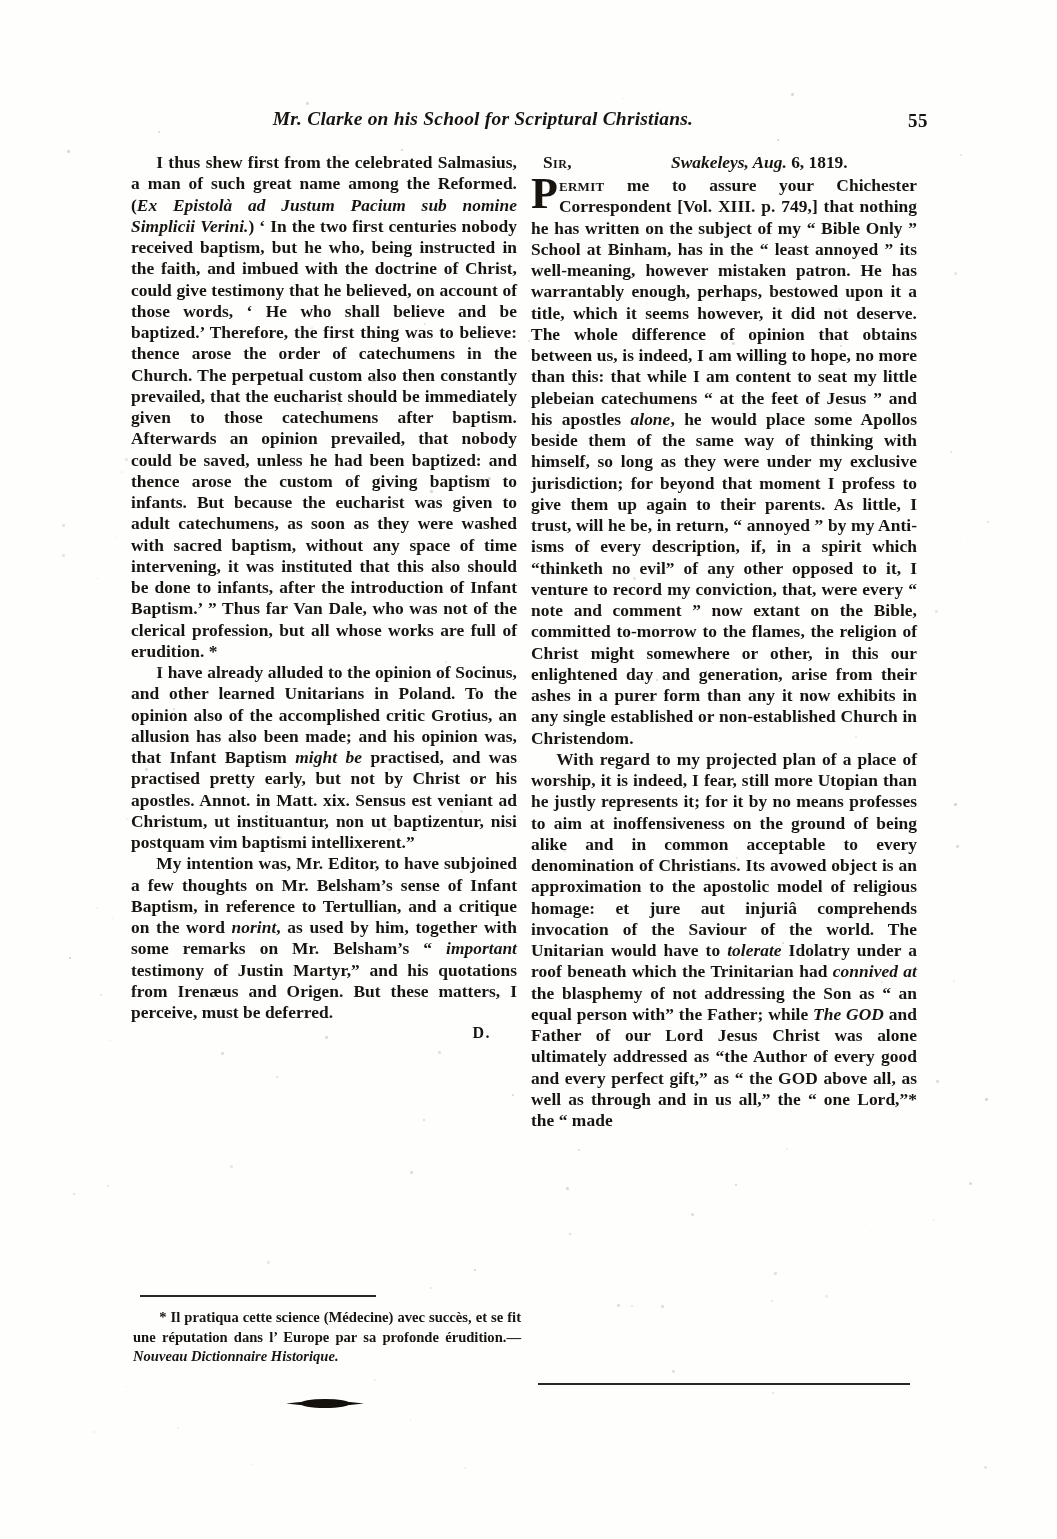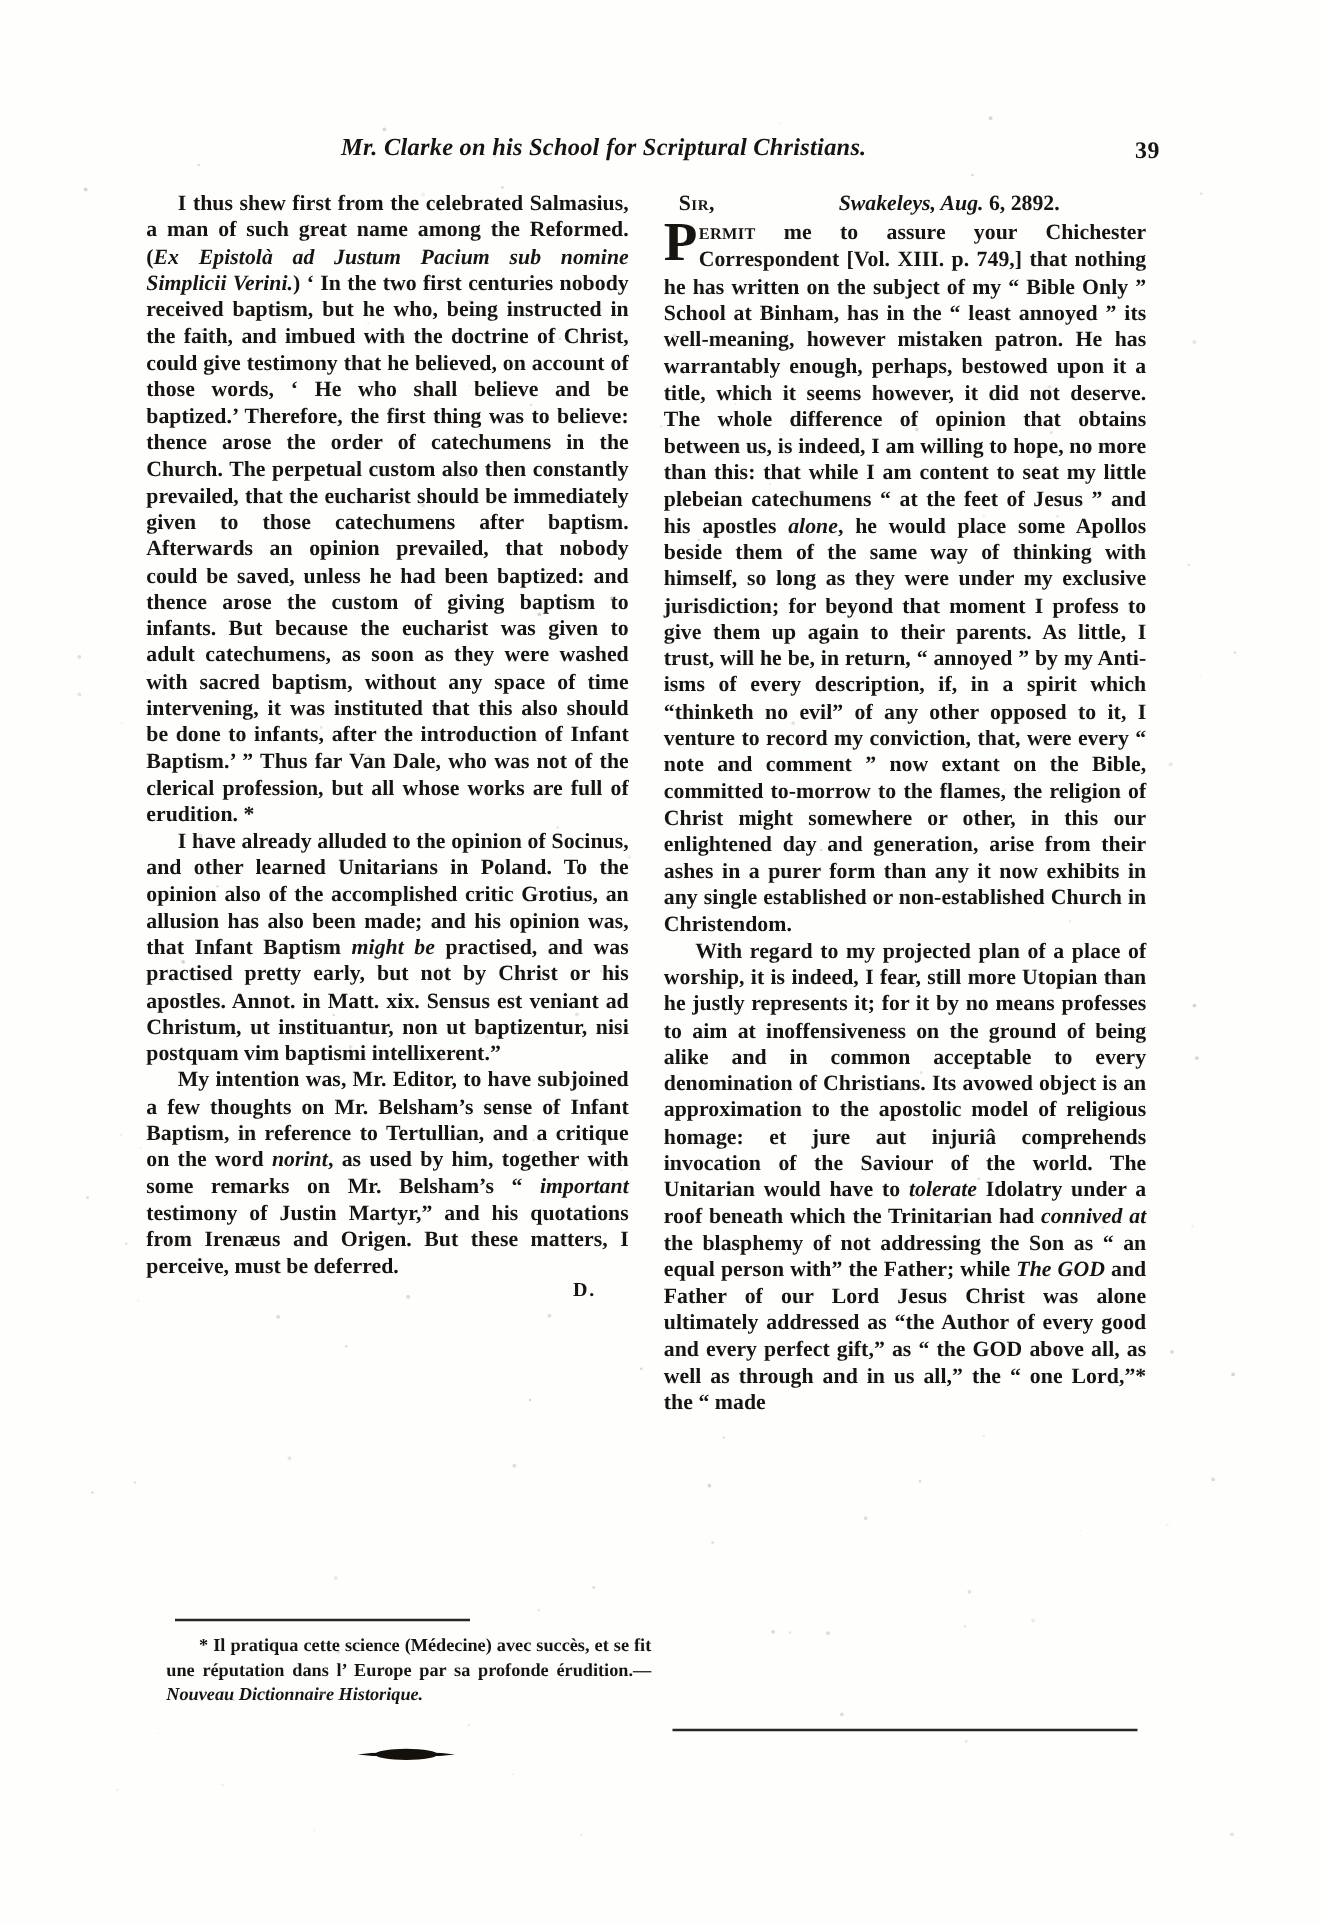--- a/index.html
+++ b/index.html
@@ -52,21 +52,21 @@
     font-weight: bold;
     letter-spacing: 0.5px;
   }
 
   
   .col {
     position: absolute;
     top: 152px;
     width: 386px;
   }
-  .col-left  { left: 117px; }
+  .col-left  { left: 131px; }
   .col-right { left: 531px; }
 
   .body-text {
     font-size: 17.4px;
     line-height: 21.25px;
     text-align: justify;
     text-justify: inter-word;
     letter-spacing: 0.05px;
     font-weight: 600;
   }
@@ -207,21 +207,21 @@
     opacity: 0.5;
   }
 </style>
 </head>
 <body>
 
 <div class="page">
 
   <div class="runhead">
     <div class="runhead-title">Mr. Clarke on his School for Scriptural Christians.</div>
-    <div class="runhead-folio">39</div>
+    <div class="runhead-folio">55</div>
   </div>
 
   <div class="col col-left">
     <div class="body-text" id="left-body">
         <p><span>I thus shew first from the celebrated Salmasius, a man of such great name among the Reformed. (</span><span class="it">Ex Epistolà ad Justum Pacium sub nomine Simplicii Verini.</span><span>) ‘ In the two first centuries nobody received baptism, but he who, being instructed in the faith, and imbued with the doctrine of Christ, could give testimony that he believed, on account of those words, ‘ He who shall believe and be baptized.’ Therefore, the first thing was to believe: thence arose the order of catechumens in the Church. The perpetual custom also then constantly prevailed, that the eucharist should be immediately given to those catechumens after baptism. Afterwards an opinion prevailed, that nobody could be saved, unless he had been baptized: and thence arose the custom of giving baptism to infants. But because the eucharist was given to adult catechumens, as soon as they were washed with sacred baptism, without any space of time intervening, it was instituted that this also should be done to infants, after the introduction of Infant Baptism.’ ” Thus far Van Dale, who was not of the clerical profession, but all whose works are full of erudition. *</span></p>
         <p><span>I have already alluded to the opinion of Socinus, and other learned Unitarians in Poland. To the opinion also of the accomplished critic Grotius, an allusion has also been made; and his opinion was, that Infant Baptism </span><span class="it">might be</span><span> practised, and was practised pretty early, but not by Christ or his apostles. Annot. in Matt. xix. Sensus est veniant ad Christum, ut instituantur, non ut baptizentur, nisi postquam vim baptismi intellixerent.”</span></p>
         <p><span>My intention was, Mr. Editor, to have subjoined a few thoughts on Mr. Belsham’s sense of Infant Baptism, in reference to Tertullian, and a critique on the word </span><span class="it">norint</span><span>, as used by him, together with some remarks on Mr. Belsham’s “ </span><span class="it">important</span><span> testimony of Justin Martyr,” and his quotations from Irenæus and Origen. But these matters, I perceive, must be deferred.</span></p>
       </div>
     <span class="signature">D.</span>
   </div>
@@ -229,21 +229,21 @@
   <div class="footnote-rule"></div>
   <div class="footnote-left">
     <p id="left-footnote-text"><span>*</span><span> Il pratiqua cette science (Médecine) avec succès, et se fit une réputation dans l’ Europe par sa profonde érudition.—</span><span class="it">Nouveau Dictionnaire Historique.</span></p>
   </div>
   <div class="ornament"></div>
 
   <div class="col col-right">
     <div class="salutation">
       <span class="sir smallcaps">Sir,</span>
       <span class="dateline">
-        <span>Swakeleys, Aug.</span><span class="plain"> 6, 2892.</span>
+        <span>Swakeleys, Aug.</span><span class="plain"> 6, 1819.</span>
       </span>
     </div>
     <div class="body-text" id="right-body">
         <p class="dropcap-para"><span class="dropcap">P</span><span class="dropcap-word">ermit</span><span> me to assure your Chichester Correspondent [Vol. XIII. p. 749,] that nothing he has written on the subject of my “ Bible Only ” School at Binham, has in the “ least annoyed ” its well-meaning, however mistaken patron. He has warrantably enough, perhaps, bestowed upon it a title, which it seems however, it did not deserve. The whole difference of opinion that obtains between us, is indeed, I am willing to hope, no more than this: that while I am content to seat my little plebeian catechumens “ at the feet of Jesus ” and his apostles </span><span class="it">alone</span><span>, he would place some Apollos beside them of the same way of thinking with himself, so long as they were under my exclusive jurisdiction; for beyond that moment I profess to give them up again to their parents. As little, I trust, will he be, in return, “ annoyed ” by my Anti-isms of every description, if, in a spirit which “thinketh no evil” of any other opposed to it, I venture to record my conviction, that, were every “ note and comment ” now extant on the Bible, committed to-morrow to the flames, the religion of Christ might somewhere or other, in this our enlightened day and generation, arise from their ashes in a purer form than any it now exhibits in any single established or non-established Church in Christendom.</span></p>
         <p><span>With regard to my projected plan of a place of worship, it is indeed, I fear, still more Utopian than he justly represents it; for it by no means professes to aim at inoffensiveness on the ground of being alike and in common acceptable to every denomination of Christians. Its avowed object is an approximation to the apostolic model of religious homage: et jure aut injuriâ comprehends invocation of the Saviour of the world. The Unitarian would have to </span><span class="it">tolerate</span><span> Idolatry under a roof beneath which the Trinitarian had </span><span class="it">connived at</span><span> the blasphemy of not addressing the Son as “ an equal person with” the Father; while </span><span class="it">The GOD</span><span> and Father of our Lord Jesus Christ was alone ultimately addressed as “the Author of every good and every perfect gift,” as “ the GOD above all, as well as through and in us all,” the “ one Lord,”* the “ made</span></p>
       </div>
   </div>
 
   <div class="footnote-rule-right"></div>
 

